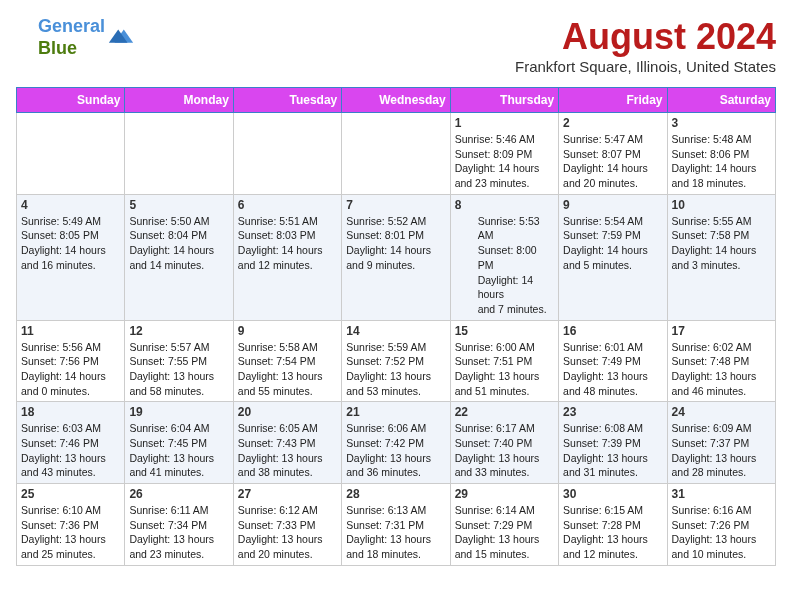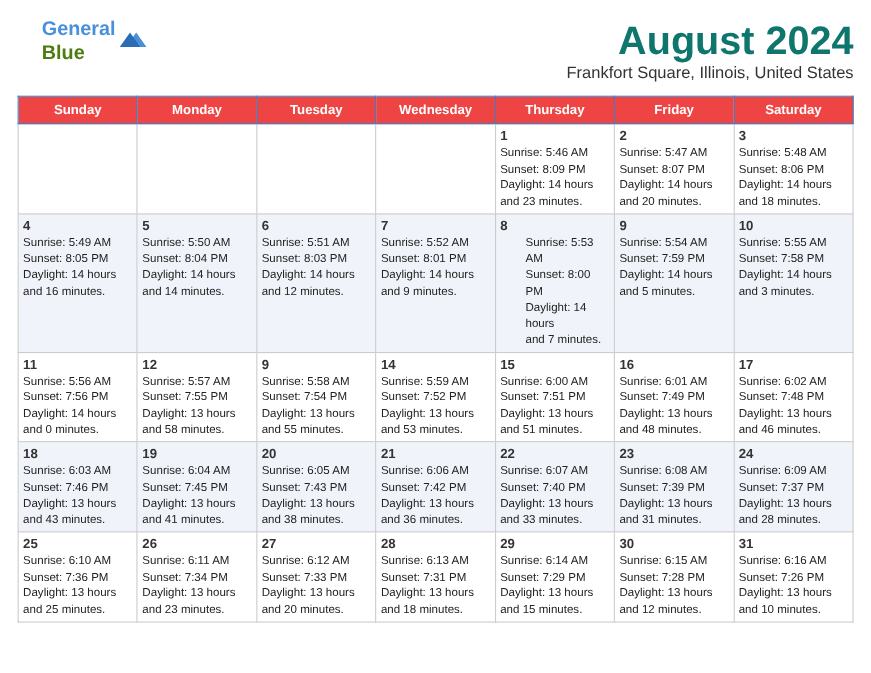--- a/index.html
+++ b/index.html
@@ -33,38 +33,38 @@
       width: 28px;
       height: 28px;
       margin-left: 2px;
     }
     .title-block {
       text-align: right;
     }
     .month-title {
       font-size: 36px;
       font-weight: bold;
-      color: #0f766e;
+      color: #b91c1c;
     }
     .location {
       font-size: 15px;
       color: #333;
     }
     table {
       width: 100%;
       border-collapse: collapse;
       font-size: 11px;
     }
     thead tr th {
-      background: #ef4444;
+      background: #d946ef;
       color: #fff;
       font-size: 12px;
       font-weight: bold;
       padding: 5px 4px;
-      text-align: center;
+      text-align: right;
       border: 1px solid #3a7fc9;
     }
     tbody tr td {
       border: 1px solid #ccc;
       vertical-align: top;
       padding: 3px 4px;
       height: 80px;
       width: 14.28%;
       background: #fff;
       color: #333;
@@ -273,21 +273,21 @@
         </td>
         <td>
           <div class="day-num">21</div>
           <div class="day-info" style="white-space: pre-line;">Sunrise: 6:06 AM
 Sunset: 7:42 PM
 Daylight: 13 hours
 and 36 minutes.</div>
         </td>
         <td>
           <div class="day-num">22</div>
-          <div class="day-info" style="white-space: pre-line;">Sunrise: 6:07 AM
+          <div class="day-info" style="white-space: pre-line;">Sunrise: 6:17 AM
 Sunset: 7:40 PM
 Daylight: 13 hours
 and 33 minutes.</div>
         </td>
         <td>
           <div class="day-num">23</div>
           <div class="day-info" style="white-space: pre-line;">Sunrise: 6:08 AM
 Sunset: 7:39 PM
 Daylight: 13 hours
 and 31 minutes.</div>

